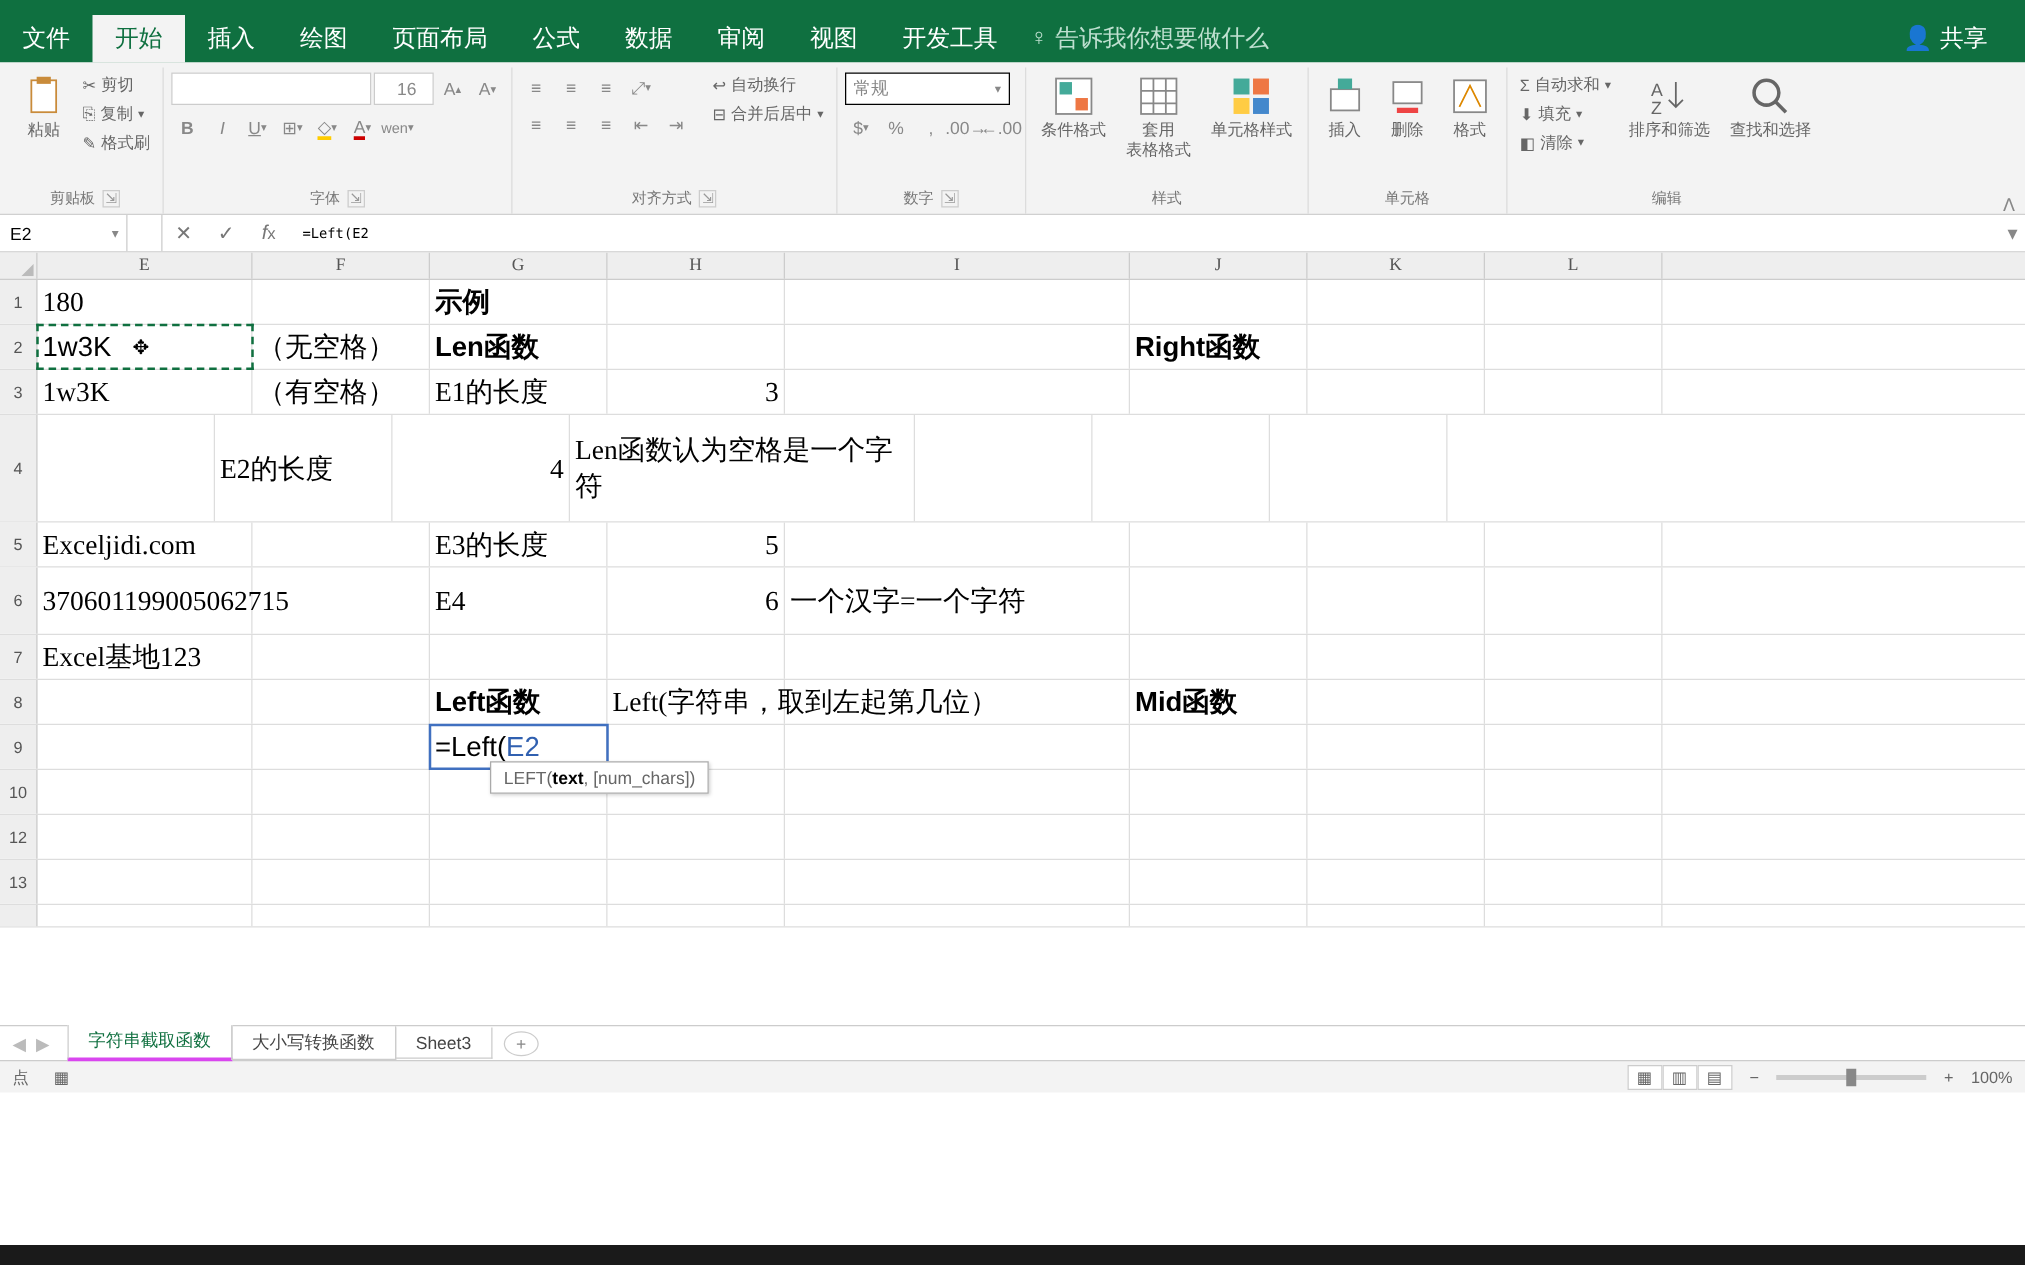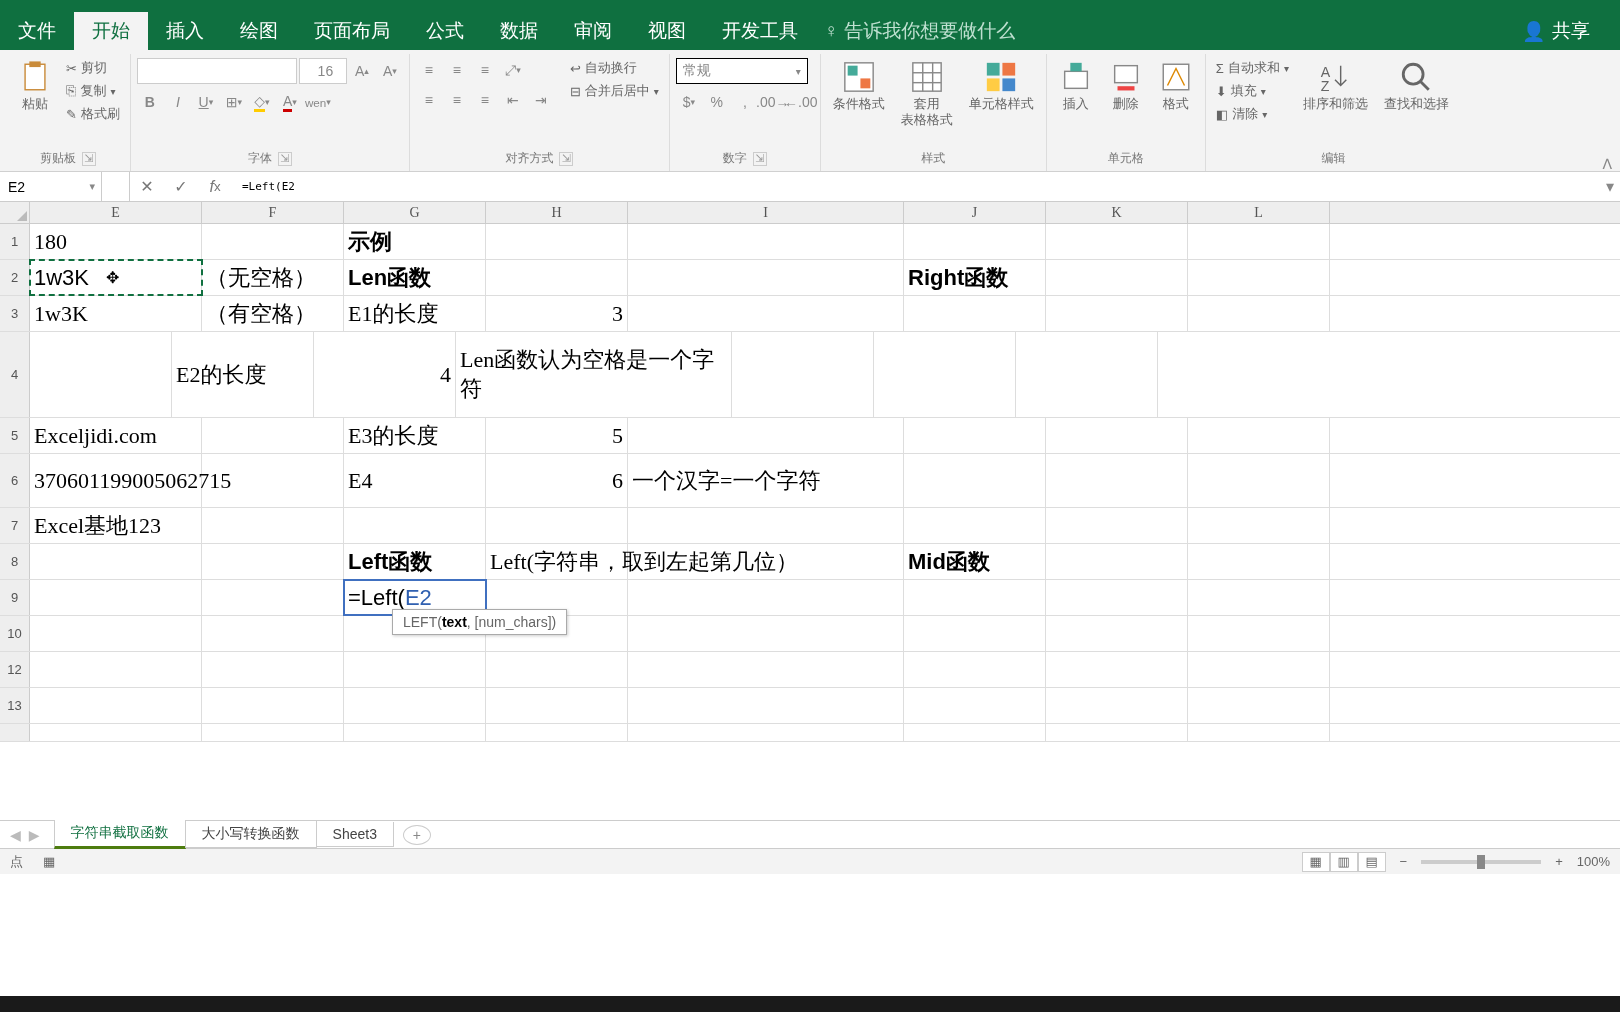--- a/index.html
+++ b/index.html
@@ -86,21 +86,21 @@
 .ref-highlight { color: #3060b0; }
 
 
 .func-tooltip { position: absolute; left: 392px; top: 407px; background: #fff; border: 1px solid #aaa; padding: 4px 10px; font-size: 14px; color: #666; font-family: Arial; box-shadow: 1px 1px 3px rgba(0,0,0,0.2); z-index:5;}
 .func-tooltip b { color: #000; }
 
 
 .sheet-bar { height: 28px; border-top: 1px solid #ccc; display: flex; align-items: center; background: #fff; padding-left: 10px; font-size: 14px; }
 .sheet-nav { display:flex; gap:8px; color:#bbb; padding-right:14px;}
 .sheet-tab { padding: 4px 16px; border: 1px solid #ccc; border-top: none; margin-right: -1px; cursor: pointer; color: #444;}
-.sheet-tab.active { border-bottom: 3px solid #4d7c0f; background: #fff; color:#107040;}
+.sheet-tab.active { border-bottom: 3px solid #d946ef; background: #fff; color:#107040;}
 .add-sheet { width: 28px; text-align: center; color: #888; cursor: pointer; margin-left:10px; border:1px solid #ccc; border-radius:50%; height:20px; line-height:18px;}
 
 
 .status-bar { height: 26px; background: #f3f3f3; border-top: 1px solid #ccc; display: flex; align-items: center; padding: 0 10px; font-size: 13px; color: #666; }
 .status-right { margin-left: auto; display: flex; align-items: center; gap: 14px; }
 .view-btns { display:flex; gap:0;}
 .view-btn { width:28px; height:20px; border:1px solid #ccc; display:flex; align-items:center; justify-content:center; background:#fff;}
 .zoom-slider { width:120px; height:4px; background:#ccc; position:relative;}
 .zoom-slider::before{content:"";position:absolute;left:50%;top:-4px;width:2px;height:12px;background:#888;}
 .zoom-handle{position:absolute;left:50%;top:-5px;width:8px;height:14px;background:#888;transform:translateX(-50%);}

